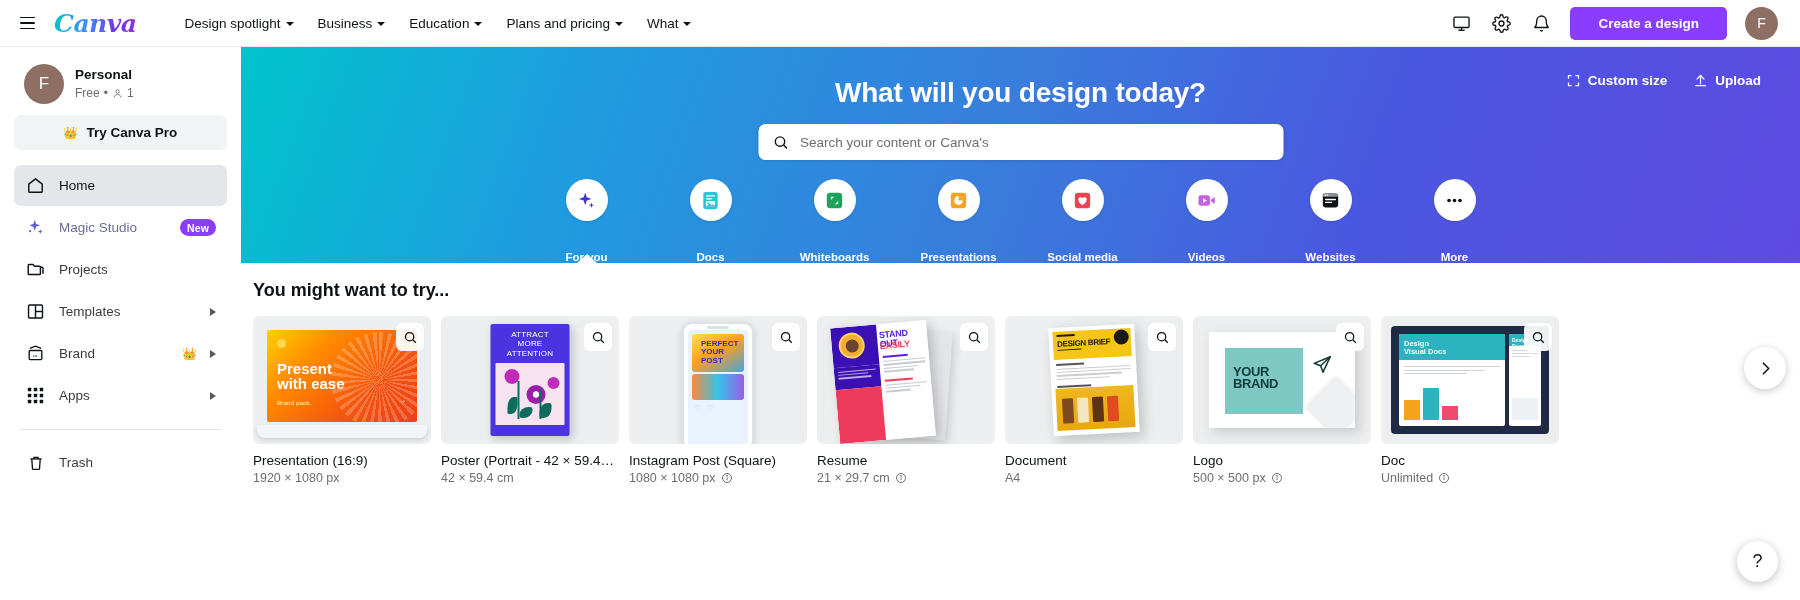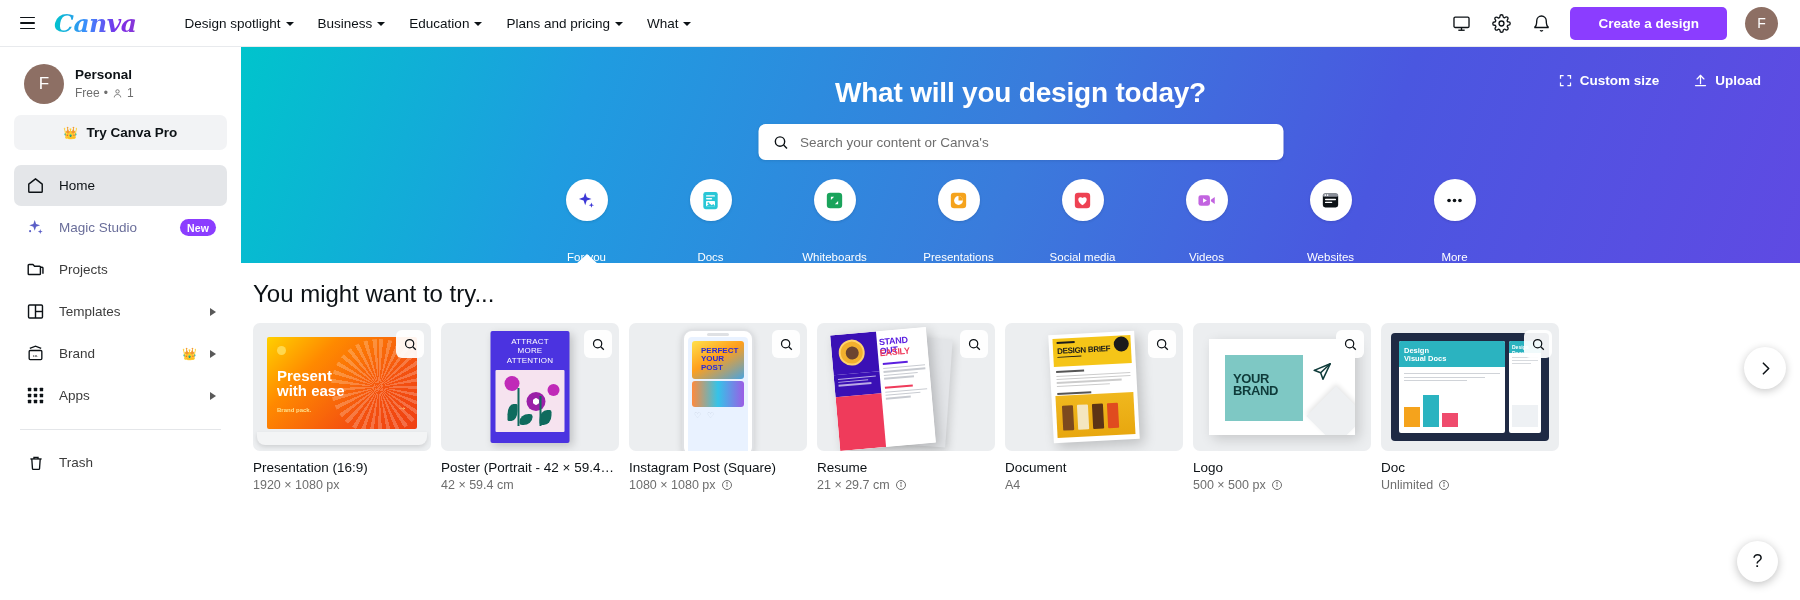--- a/index.html
+++ b/index.html
@@ -126,21 +126,21 @@
   .hero {
     height: 216px;
     background: linear-gradient(110deg, #00c4cc 0%, #1f9ce0 22%, #3a7bdc 50%, #4a57e0 72%, #5f4ae3 100%);
     position: relative; overflow: hidden;
   }
   .hero-title {
     text-align: center; color: #fff; font-size: 28px; font-weight: 700;
     padding-top: 30px; letter-spacing: -0.2px;
   }
   .hero-actions {
-    position: absolute; top: 18px; right: 26px; display: flex; gap: 8px; align-items: center;
+    position: absolute; top: 18px; right: 26px; display: flex; align-items: center;
   }
   .hero-action {
     display: flex; align-items: center; gap: 7px;
     color: #fff; font-size: 13.5px; font-weight: 700;
     padding: 8px 13px; border-radius: 6px; cursor: pointer; white-space: nowrap;
   }
 
   .search-wrap {
     position: absolute; top: 77px; left: 50%; transform: translateX(-50%);
     width: 525px;
@@ -162,30 +162,30 @@
   }
   .cat {
     display: flex; flex-direction: column; align-items: center; gap: 6px;
     cursor: pointer; width: 72px;
   }
   .cat-circle {
     width: 42px; height: 42px; border-radius: 50%; background: #fff;
     display: flex; align-items: center; justify-content: center;
     box-shadow: 0 1px 3px rgba(0,0,0,.12);
   }
-  .cat-label { color: #fff; font-size: 11.5px; font-weight: 400; white-space: nowrap; margin-top: 24px; }
+  .cat-label { color: #fff; font-size: 11.5px; font-weight: 700; white-space: nowrap; margin-top: 24px; }
   .cat-active-arrow {
     position: absolute; bottom: -1px; width: 0; height: 0;
     border-left: 11px solid transparent; border-right: 11px solid transparent;
     border-bottom: 10px solid #fff;
   }
 
   
   .section { padding: 17px 0 0 0; position: relative; }
-  .section-title { font-size: 24px; font-weight: 400; color: #0d1216; padding-left: 12px; }
+  .section-title { font-size: 18px; font-weight: 700; color: #0d1216; padding-left: 12px; }
 
   .cards {
     display: flex; gap: 10px; padding: 15px 0 0 12px; position: relative;
   }
   .card { width: 178px; flex: none; cursor: pointer; }
   .thumb {
     height: 128px; background: #eceef0; border-radius: 7px;
     position: relative; overflow: hidden; display: flex; align-items: center; justify-content: center;
   }
   .mag {

